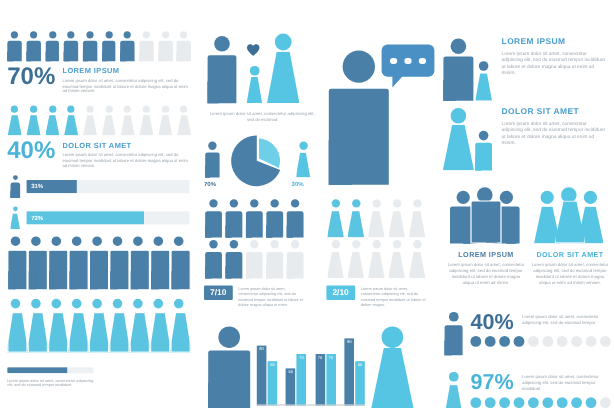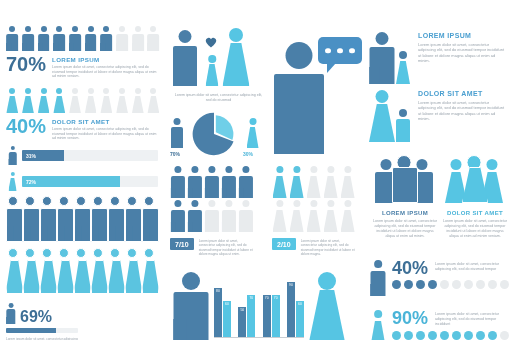--- a/index.html
+++ b/index.html
@@ -265,27 +265,20 @@
         <div class="body" style="width: 15.98px; height: 32.2px; background: rgb(91, 196, 224); border: 1.2px solid rgb(255, 255, 255); box-sizing: content-box;"></div>
       </div>
       <div class="p f" style="width: 17px; height: 46px; margin-left: -1px;">
         <div class="head" style="width: 8.16px; height: 8.16px; top: 0px; background: rgb(91, 196, 224); border: 1.2px solid rgb(255, 255, 255); box-sizing: content-box; margin-left: -1.2px;"></div>
         <div class="body" style="width: 15.98px; height: 32.2px; background: rgb(91, 196, 224); border: 1.2px solid rgb(255, 255, 255); box-sizing: content-box;"></div>
       </div>
     </div>
 
   <div class="abs" id="duoWrap" style="left:6px;top:282px;width:155px;display:flex;gap:8px;">
       <div style="width: 72px;">
-        <div style="display: flex; align-items: flex-end; gap: 4px; height: 22px;">
-          <div class="p m" style="width: 10px; height: 21px;">
-            <div class="head" style="width: 4.8px; height: 4.8px; top: 0px; background: rgb(74, 127, 168);"></div>
-            <div class="body" style="width: 9.4px; height: 14.7px; background: rgb(74, 127, 168);"></div>
-          </div>
-          <div class="big" style="font-size: 16px; color: rgb(61, 111, 150);">69%</div>
-        </div>
         <div class="track" style="height: 5px; margin-top: 4px;">
           <div class="fill" style="width: 69%; background: rgb(74, 127, 168);"></div>
         </div>
         <div class="lorem" style="font-size: 3.2px; margin-top: 4px;">Lorem ipsum dolor sit amet, consectetur adipiscing elit, sed do eiusmod tempor incididunt.</div>
       </div>
     </div>
 
   <div class="abs" style="left:172px;top:6px;width:96px;height:66px;">
 
     <div class="p m" style="width:26px;height:56px;left:0;top:4px;position:absolute;">
@@ -595,21 +588,21 @@
           </div>
         </div>
       </div>
       <div style="display: flex; gap: 6px; margin-bottom: 14px; align-items: flex-start;">
         <div class="p f" style="width: 16px; height: 36px;">
           <div class="head" style="width: 7.68px; height: 7.68px; top: 0px; background: rgb(91, 196, 224);"></div>
           <div class="body" style="width: 15.04px; height: 25.2px; background: rgb(91, 196, 224);"></div>
         </div>
         <div style="flex: 1 1 0%;">
           <div style="display: flex; gap: 7px; align-items: flex-start;">
-            <div class="big" style="font-size: 18px; color: rgb(74, 180, 216);">90%</div>
+            <div class="big" style="font-size: 18px; color: rgb(74, 180, 216);">97%</div>
             <div class="lorem" style="font-size: 3.6px; padding-top: 2px; flex: 1 1 0%;">Lorem ipsum dolor sit amet, consectetur adipiscing elit, sed do eiusmod tempor incididunt</div>
           </div>
           <div class="dots" style="gap: 3px; margin-top: 4px;">
             <div class="dot" style="width: 9px; height: 9px; background: rgb(91, 196, 224);"></div>
             <div class="dot" style="width: 9px; height: 9px; background: rgb(91, 196, 224);"></div>
             <div class="dot" style="width: 9px; height: 9px; background: rgb(91, 196, 224);"></div>
             <div class="dot" style="width: 9px; height: 9px; background: rgb(91, 196, 224);"></div>
             <div class="dot" style="width: 9px; height: 9px; background: rgb(91, 196, 224);"></div>
             <div class="dot" style="width: 9px; height: 9px; background: rgb(91, 196, 224);"></div>
             <div class="dot" style="width: 9px; height: 9px; background: rgb(91, 196, 224);"></div>

